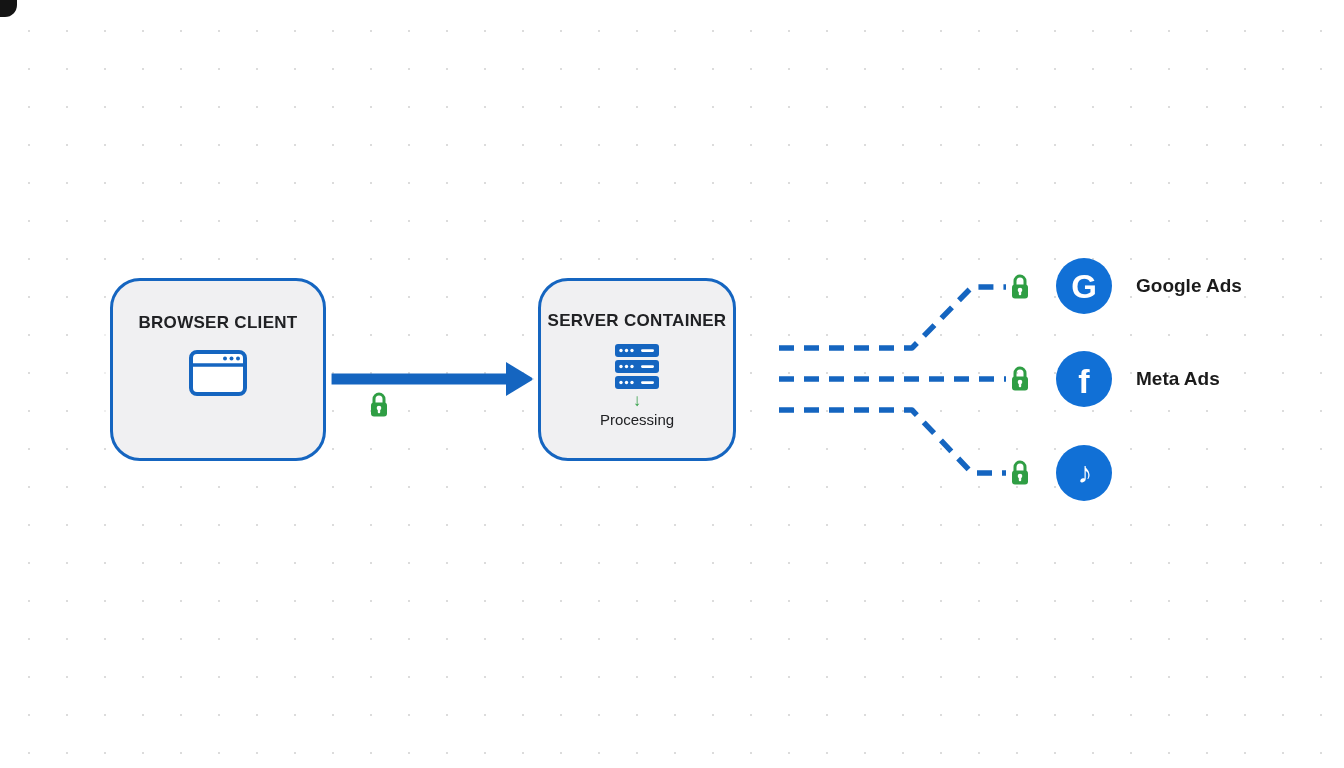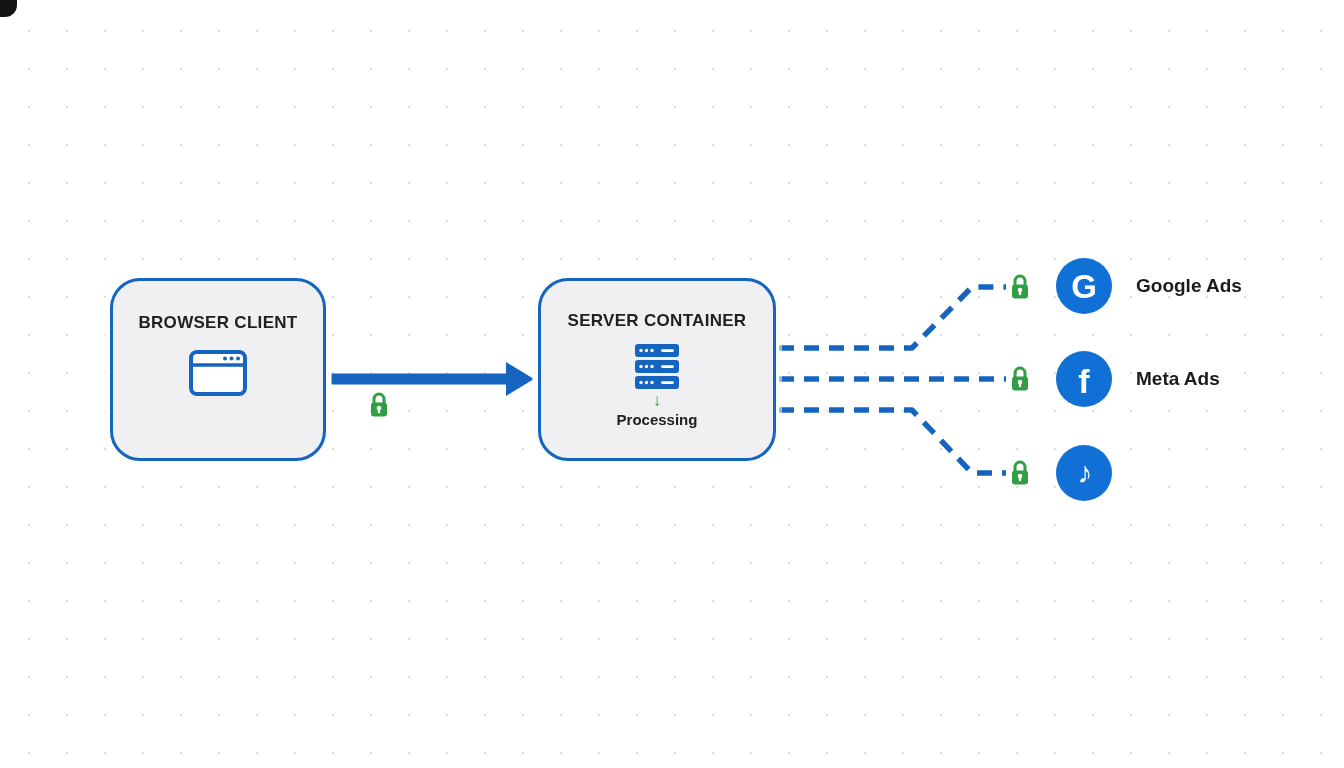--- a/index.html
+++ b/index.html
@@ -18,34 +18,34 @@
   .node-box{
     position:absolute;
     background:#f0f0f2;
     border:3px solid #1565C0;
     border-radius:30px;
     box-sizing:border-box;
     display:flex; flex-direction:column; align-items:center;
     box-shadow:0 0 0 6px rgba(255,255,255,0.55);
   }
   .browser-box{ left:110px; top:278px; width:216px; height:183px; }
-  .server-box{ left:538px; top:278px; width:238px; height:183px; }
+  .server-box{ left:538px; top:278px; width:198px; height:183px; }
   .node-title{
     margin-top:32px;
     font-size:17px; font-weight:bold; color:#202124;
     letter-spacing:0.3px; text-align:left;
   }
   .server-box .node-title{ margin-top:30px; }
   .node-icon{ margin-top:16px; }
   .server-box .node-icon{ margin-top:12px; }
   .proc-arrow{
     margin-top:1px; color:#2f9e44; font-size:17px; font-weight:bold; line-height:1;
   }
   .proc-label{
-    margin-top:2px; font-size:15px; font-weight:bold; color:#202124;
+    margin-top:2px; font-size:15px; font-weight:normal; color:#202124;
   }
   .overlay{ position:absolute; left:0; top:0; width:1344px; height:768px; pointer-events:none; }
   .lock{ position:absolute; width:24px; height:28px; }
   .lock-arrow{ left:367px; top:391px; }
   .lock-google{ left:1008px; top:273px; }
   .lock-meta{ left:1008px; top:365px; }
   .lock-tiktok{ left:1008px; top:459px; }
   .dest-circle{
     position:absolute; left:1056px; width:56px; height:56px; border-radius:50%;
     background:#1170D6; color:#ffffff;

